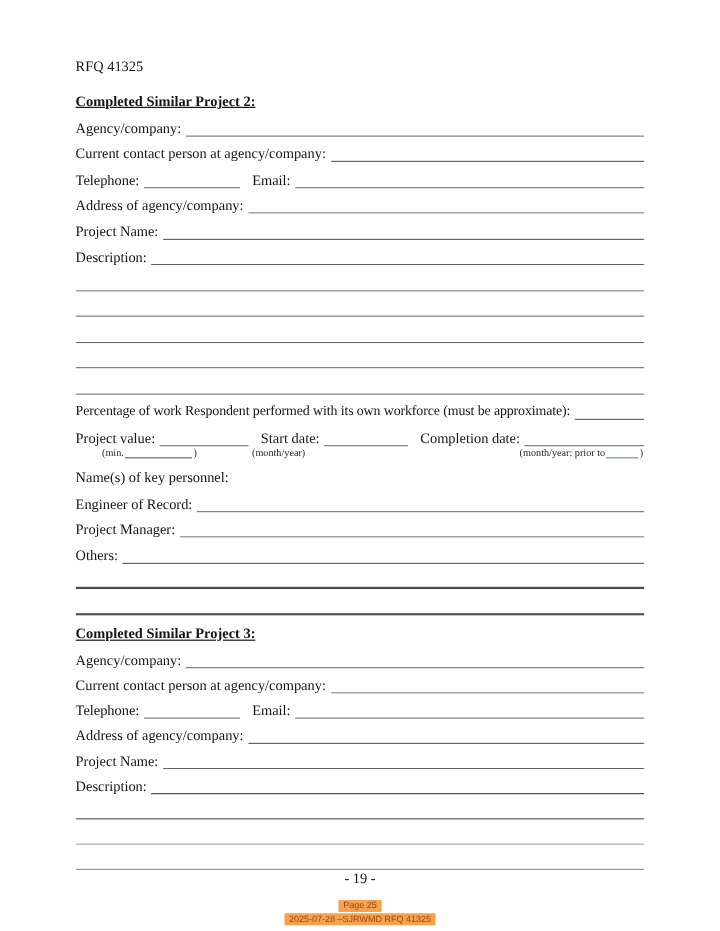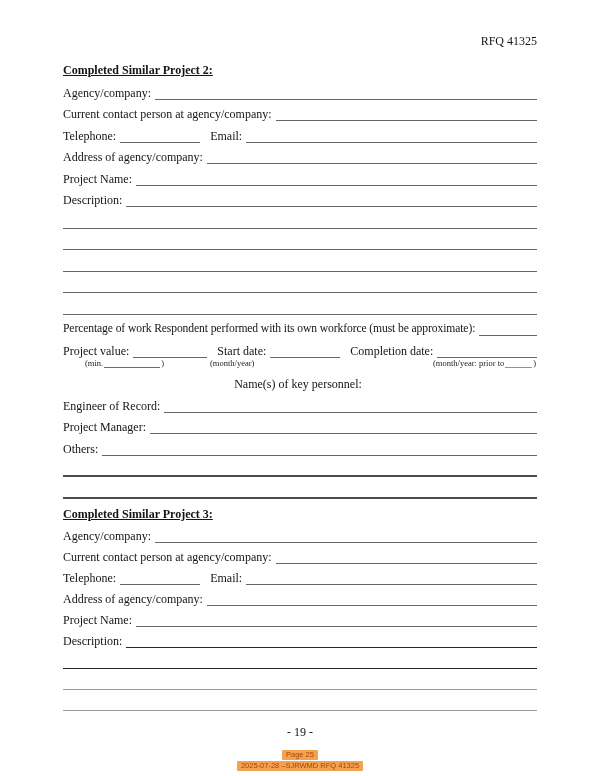--- a/index.html
+++ b/index.html
@@ -7,32 +7,32 @@
     position:relative;
     width:600px; height:776px;
     background:#ffffff;
     font-family:"Liberation Serif","DejaVu Serif",serif;
     font-size:12px;
     color:#141414;
     overflow:hidden;
   }
   .content { position:absolute; left:63px; right:63px; top:0; }
 
-  .rfq-line { padding-top:34px; text-align:right; height:14px; line-height:14px; }
+  .rfq-line { padding-top:48px; text-align:left; height:14px; line-height:14px; }
 
   .heading {
     margin-top:14px;
     font-weight:bold;
     text-decoration:underline;
     height:16px; line-height:16px;
     white-space:nowrap;
   }
   .heading.second { margin-top:7px; }
 
-  .row { display:flex; align-items:flex-end; height:21.5px; overflow:hidden;justify-content:center; }
+  .row { display:flex; align-items:flex-end; height:21.5px; overflow:hidden; }
   .row.short { height:21px; }
   .lbl { white-space:nowrap; margin-right:4px; line-height:14px; }
   .lbl.after { margin-left:10px; }
   .blank { flex:1 1 auto; height:13px; border-bottom:1px solid #666666; min-width:20px; }
   .blank.w-tel { flex:0 0 80px; }
   .blank.w-value { flex:0 0 74px; }
   .blank.w-start { flex:0 0 70px; }
   .blank.dark  { border-bottom:2px solid #4c4c4c; }
   .blank.dark2 { border-bottom:1.5px solid #262626; }
   .blank.light { border-bottom:1px solid #9a9a9a; }

